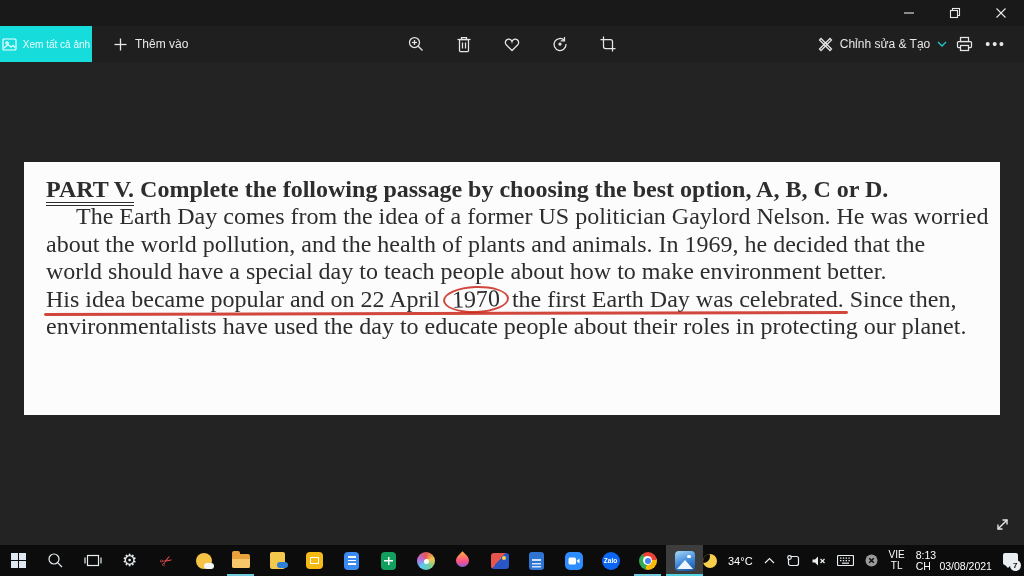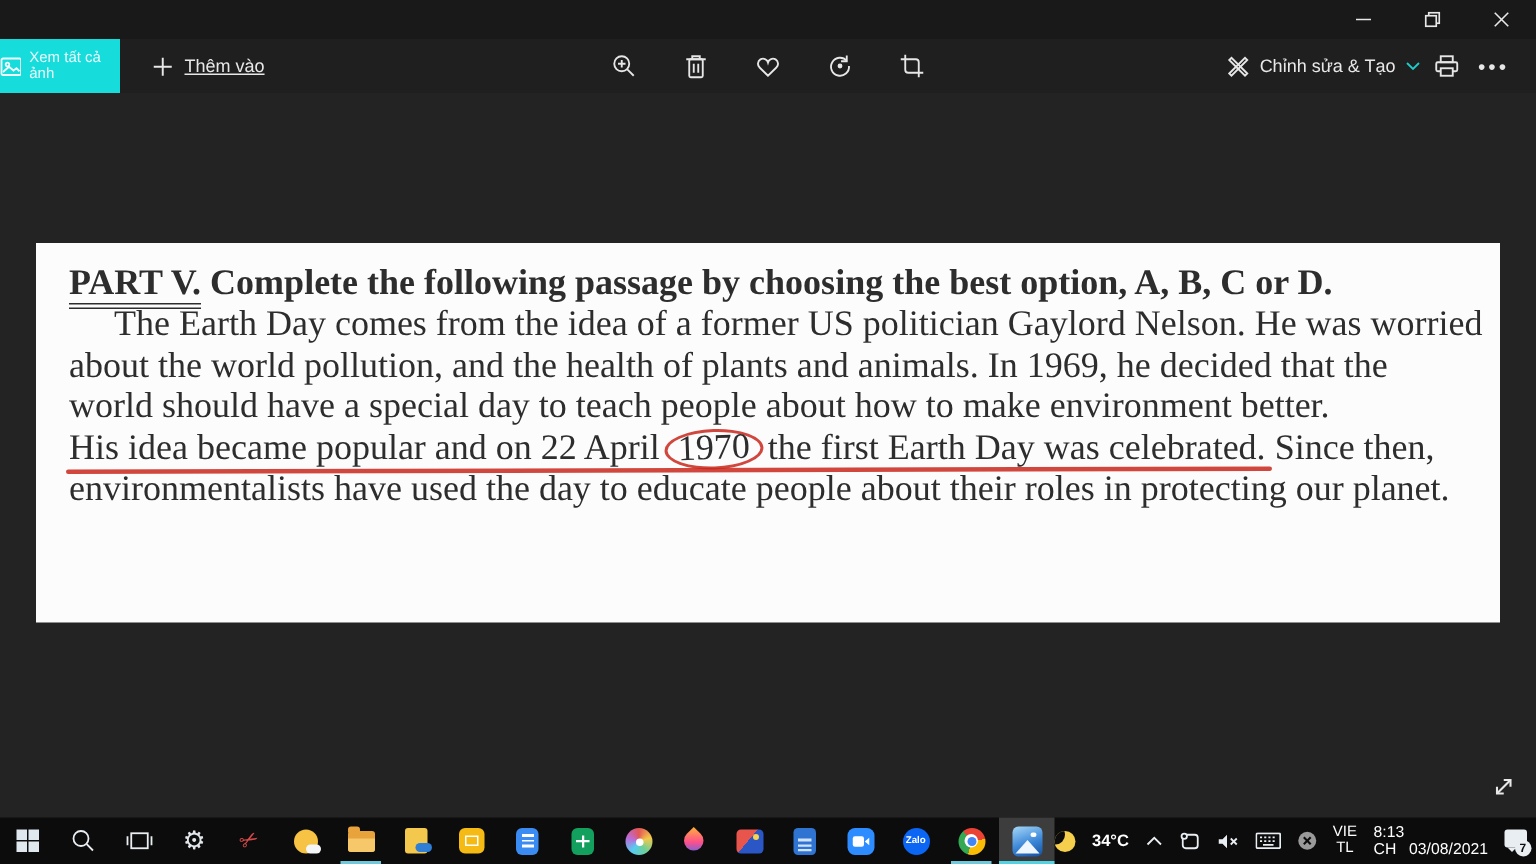--- a/index.html
+++ b/index.html
@@ -10,26 +10,26 @@
   .titlebar { position:absolute; left:0; top:0; width:1024px; height:26px;
               background:#191919; display:flex; align-items:center; }
   .titlebar .title { color:#dedede; font-size:12px; padding-left:10px; white-space:nowrap; }
   .titlebar .spacer { flex:1; }
   .winctl { width:46px; height:26px; display:flex; align-items:center; justify-content:center; }
   .winctl svg { stroke:#e8e8e8; stroke-width:1.1; fill:none; }
 
   
   .toolbar { position:absolute; left:0; top:26px; width:1024px; height:36px;
              background:#1f1f1f; display:flex; align-items:center; }
-  .btn-viewall { width:80px; height:36px; background:#17dcdc; display:flex; gap:6px;
+  .btn-viewall { width:92px; height:36px; background:#17dcdc; display:flex; gap:6px;
                  align-items:center; justify-content:center; cursor:pointer; }
   .btn-viewall span { font-size:10px; color:#eafcfc; }
   .btn-viewall svg { stroke:#f2ffff; fill:none; stroke-width:1.2; }
   .btn-addto { margin-left:14px; display:flex; align-items:center; gap:8px; color:#e8e8e8;
-               font-size:12px; height:36px; padding:0 8px;text-decoration:underline; }
+               font-size:12px; height:36px; padding:0 8px; }
   .center-icons { position:absolute; left:50%; transform:translateX(-50%); display:flex; gap:22px; }
   .tool-ic { width:26px; height:26px; display:flex; align-items:center; justify-content:center; }
   .tool-ic svg { stroke:#e6e6e6; fill:none; stroke-width:1.25; }
   .right-group { margin-left:auto; display:flex; align-items:center; gap:0; padding-right:10px; }
   .right-item { display:flex; align-items:center; gap:7px; color:#e8e8e8; font-size:12px; height:36px; padding:0 4px; }
   .right-item svg { stroke:#e6e6e6; fill:none; stroke-width:1.25; }
   .chev-teal { stroke:#1ecaca !important; }
   .dots { color:#e6e6e6; font-size:14px; letter-spacing:2px; padding:0 8px; }
 
   
@@ -116,21 +116,21 @@
   .ic-weather { width:16px; height:16px; border-radius:50%; background:#f6c344; position:relative; }
   .ic-weather::after { content:""; position:absolute; right:-2px; bottom:0; width:10px; height:6px;
                        border-radius:4px; background:#f4f6f8; }
   .ic-win { width:16px; height:16px; display:grid; grid-template-columns:7px 7px; grid-template-rows:7px 7px; gap:1.5px; }
   .ic-win i { background:#dfe8ef; display:block; }
   .ic-snip { color:#d64949; font-size:15px; transform:rotate(-30deg); line-height:1; }
 
   
   .tray { margin-left:auto; display:flex; align-items:center; gap:11px; padding-right:6px;
           color:#fff; font-size:11px; }
-  .tray .titem { display:flex; align-items:center; justify-content:flex-end;font-weight:bold; }
+  .tray .titem { display:flex; align-items:center; justify-content:flex-end; }
   .moon { width:14px; height:14px; border-radius:50%; background:#f6d04c; position:relative; overflow:hidden; }
   .moon::after { content:""; position:absolute; left:-6px; top:-4px; width:13px; height:13px;
                  border-radius:50%; background:#0c0c0c; }
   .tray svg { stroke:#e9eef2; fill:none; stroke-width:1.2; }
   .lang { display:flex; flex-direction:column; align-items:center; line-height:10.5px; font-size:10px; }
   .clock { display:flex; flex-direction:row; align-items:flex-end; line-height:11px; font-size:10.5px; }
   .notif { position:relative; width:20px; height:18px; }
   .notif .bubble { position:absolute; left:0; top:1px; width:15px; height:12px; background:#e9eef2;
                    border-radius:2px; }
   .notif .bubble::after { content:""; position:absolute; left:2px; bottom:-3px;

